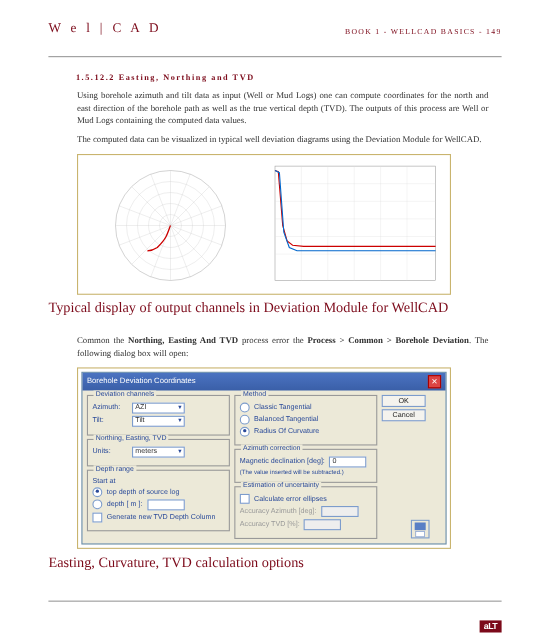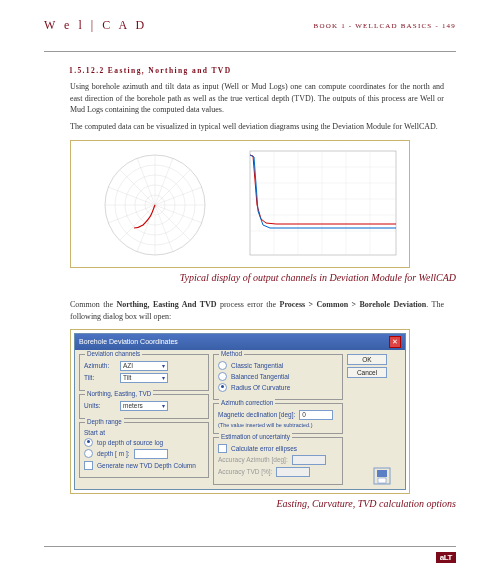--- a/index.html
+++ b/index.html
@@ -10,21 +10,21 @@
     background: #fff;
     width: 500px;
     height: 579px;
     position: relative;
     box-sizing: border-box;
     padding: 18px 44px 20px 44px;
   }
   .header {
     display: flex;
     justify-content: space-between;
-    align-items: center;
+    align-items: flex-end;
     margin-bottom: 18px;
     gap: 32px;
   }
   .logo {
     font-family: Georgia, serif;
     font-size: 12px;
     color: #7c0a1a;
     letter-spacing: 3px;
   }
   .book-info {
@@ -65,24 +65,23 @@
   }
   .polar {
     width: 150px;
     height: 118px;
   }
   .plot {
     width: 165px;
     height: 118px;
   }
   .caption {
-    font-style: italic;
-    font-size: 10px;
+    font-size: 13px;
     color: #7c0a1a;
-    text-align: right;
+    text-align: left;
     margin: 4px 0 16px 0;
   }
   .dlg-wrap {
     margin: 6px 0 2px 26px;
     border: 1px solid #c9b46e;
     padding: 3px;
     width: 340px;
     box-sizing: border-box;
   }
   .dlg {
@@ -201,21 +200,21 @@
     color: #222;
     width: 38px;
     font-size: 6.5px;
   }
   .small-note {
     font-size: 5.5px;
     color: #2a4a99;
   }
   .footer-logo {
     position: absolute;
-    bottom: 16px;
+    bottom: 4px;
     right: 44px;
     background: #7c0a1a;
     color: #fff;
     font-size: 8px;
     padding: 1px 4px;
     font-family: Arial, sans-serif;
     font-weight: bold;
     letter-spacing: -0.5px;
   }
   .footer-line {

